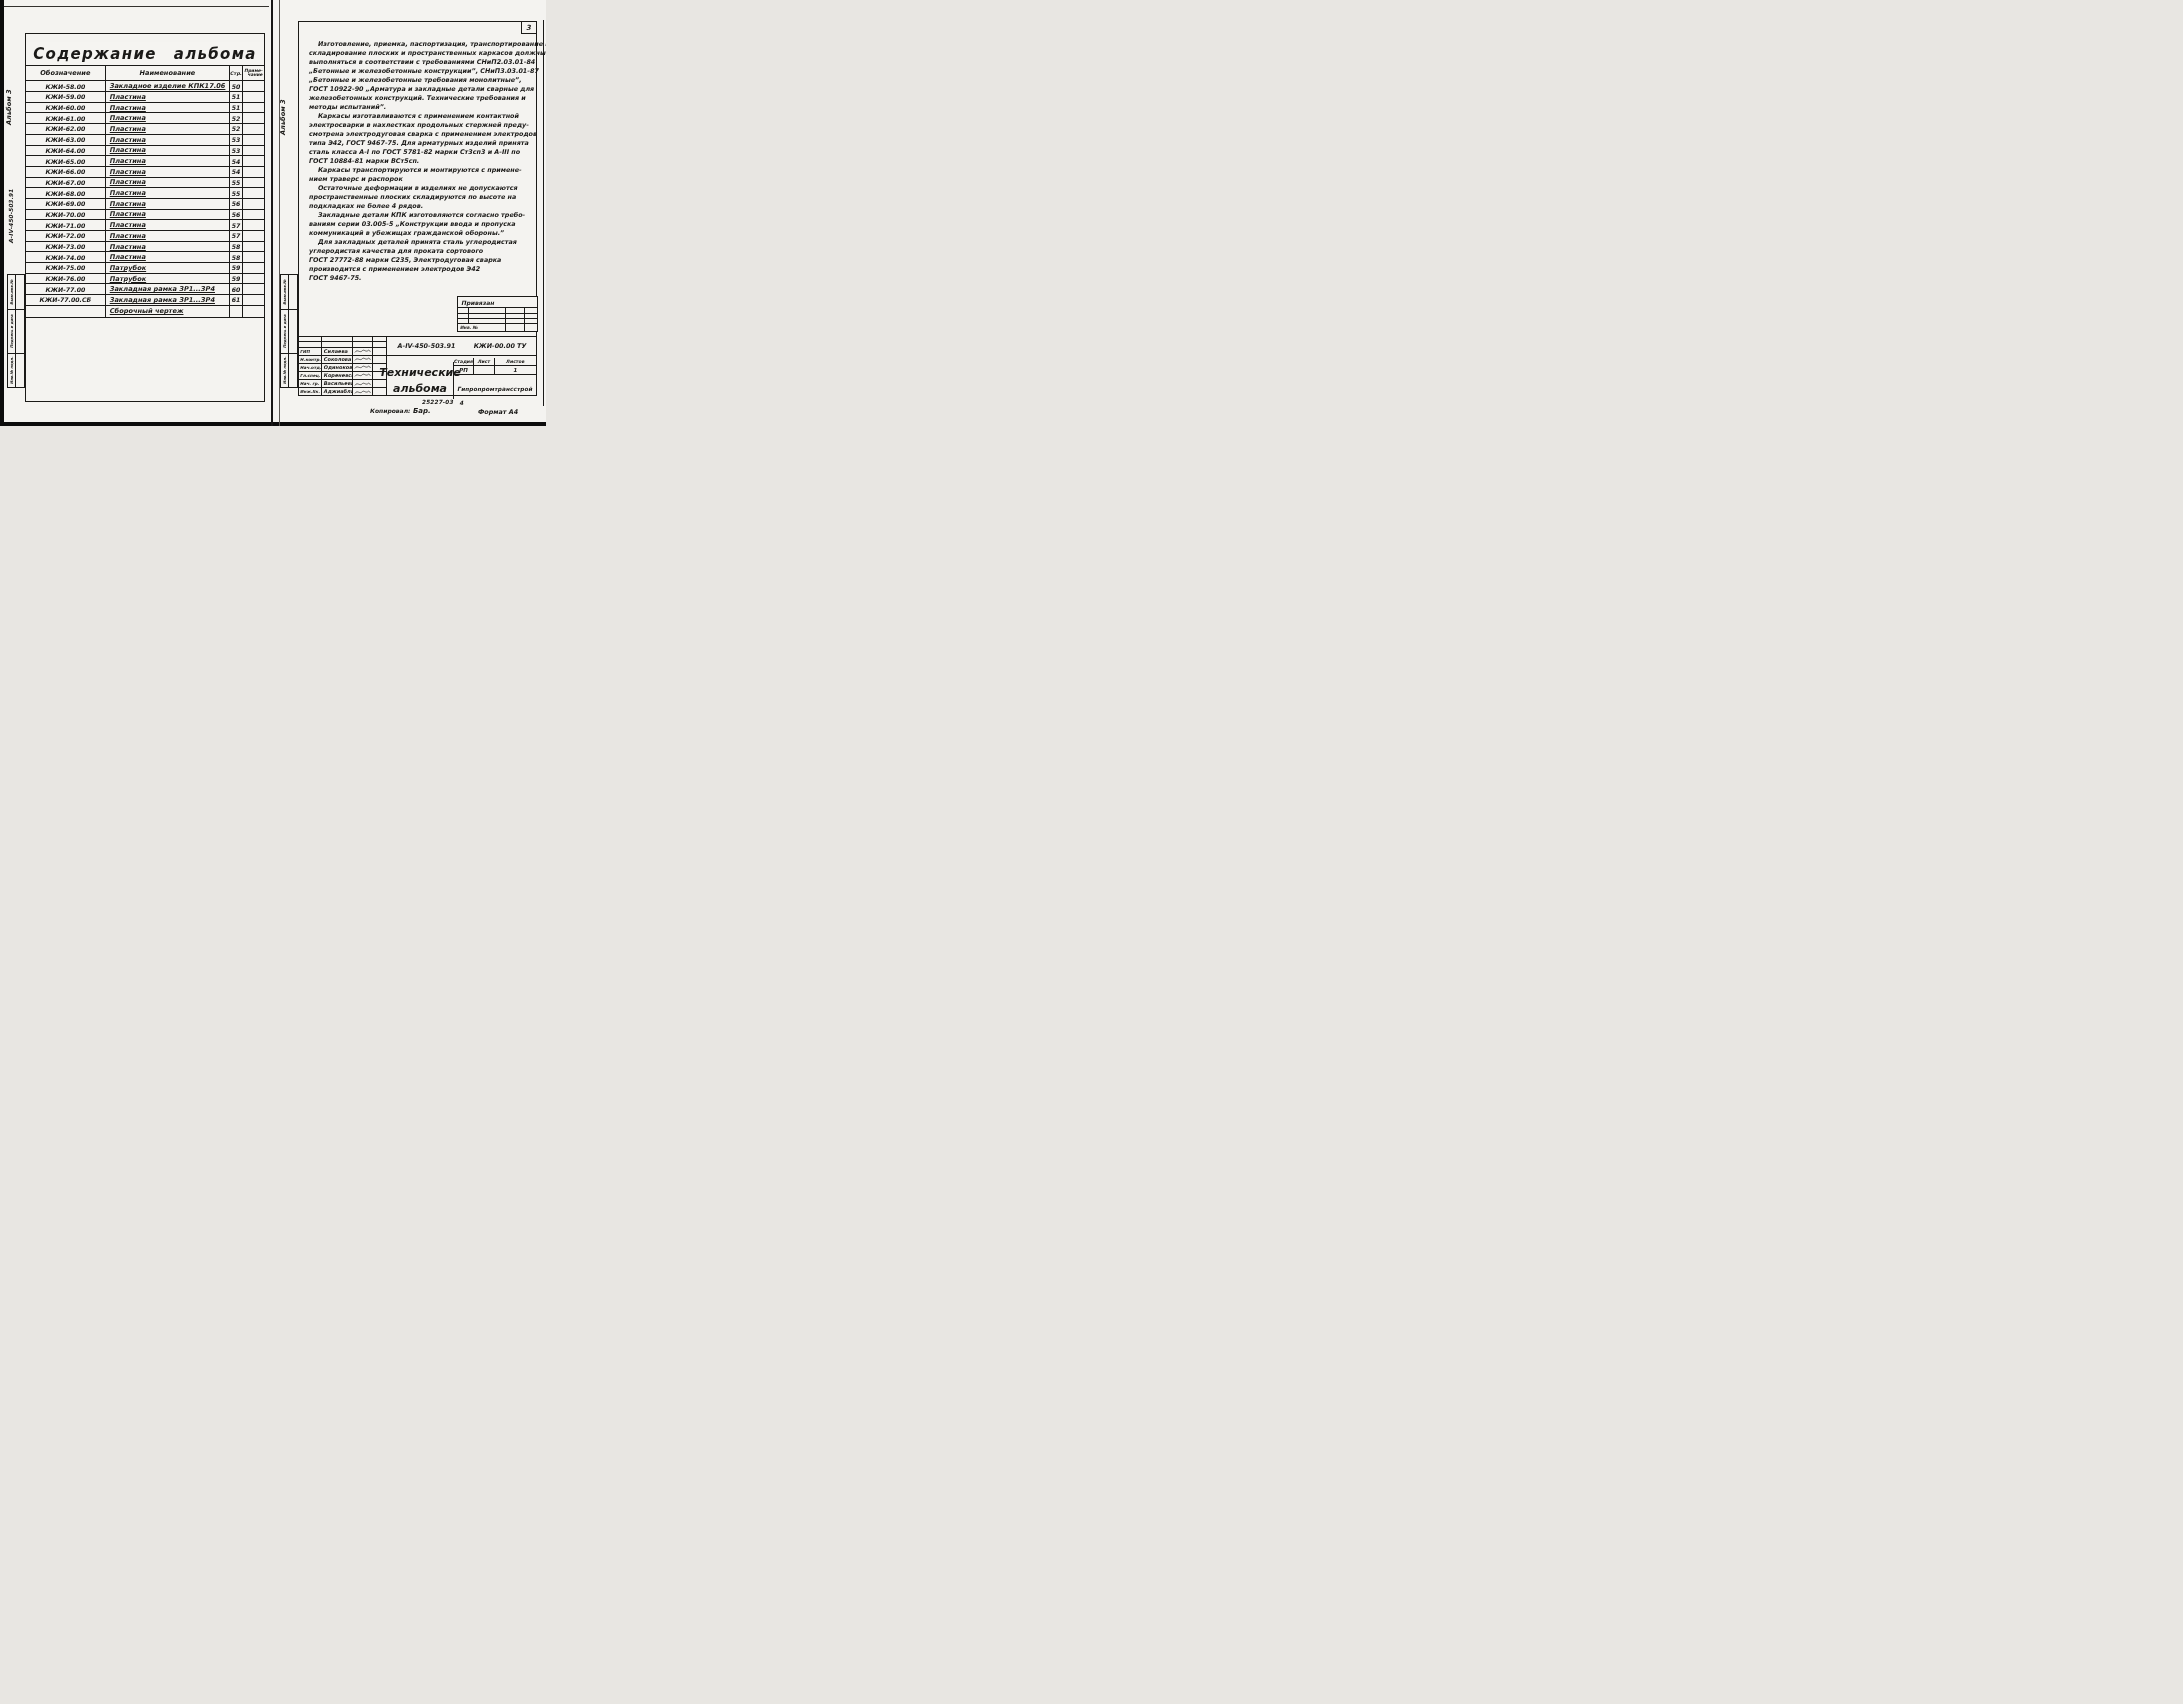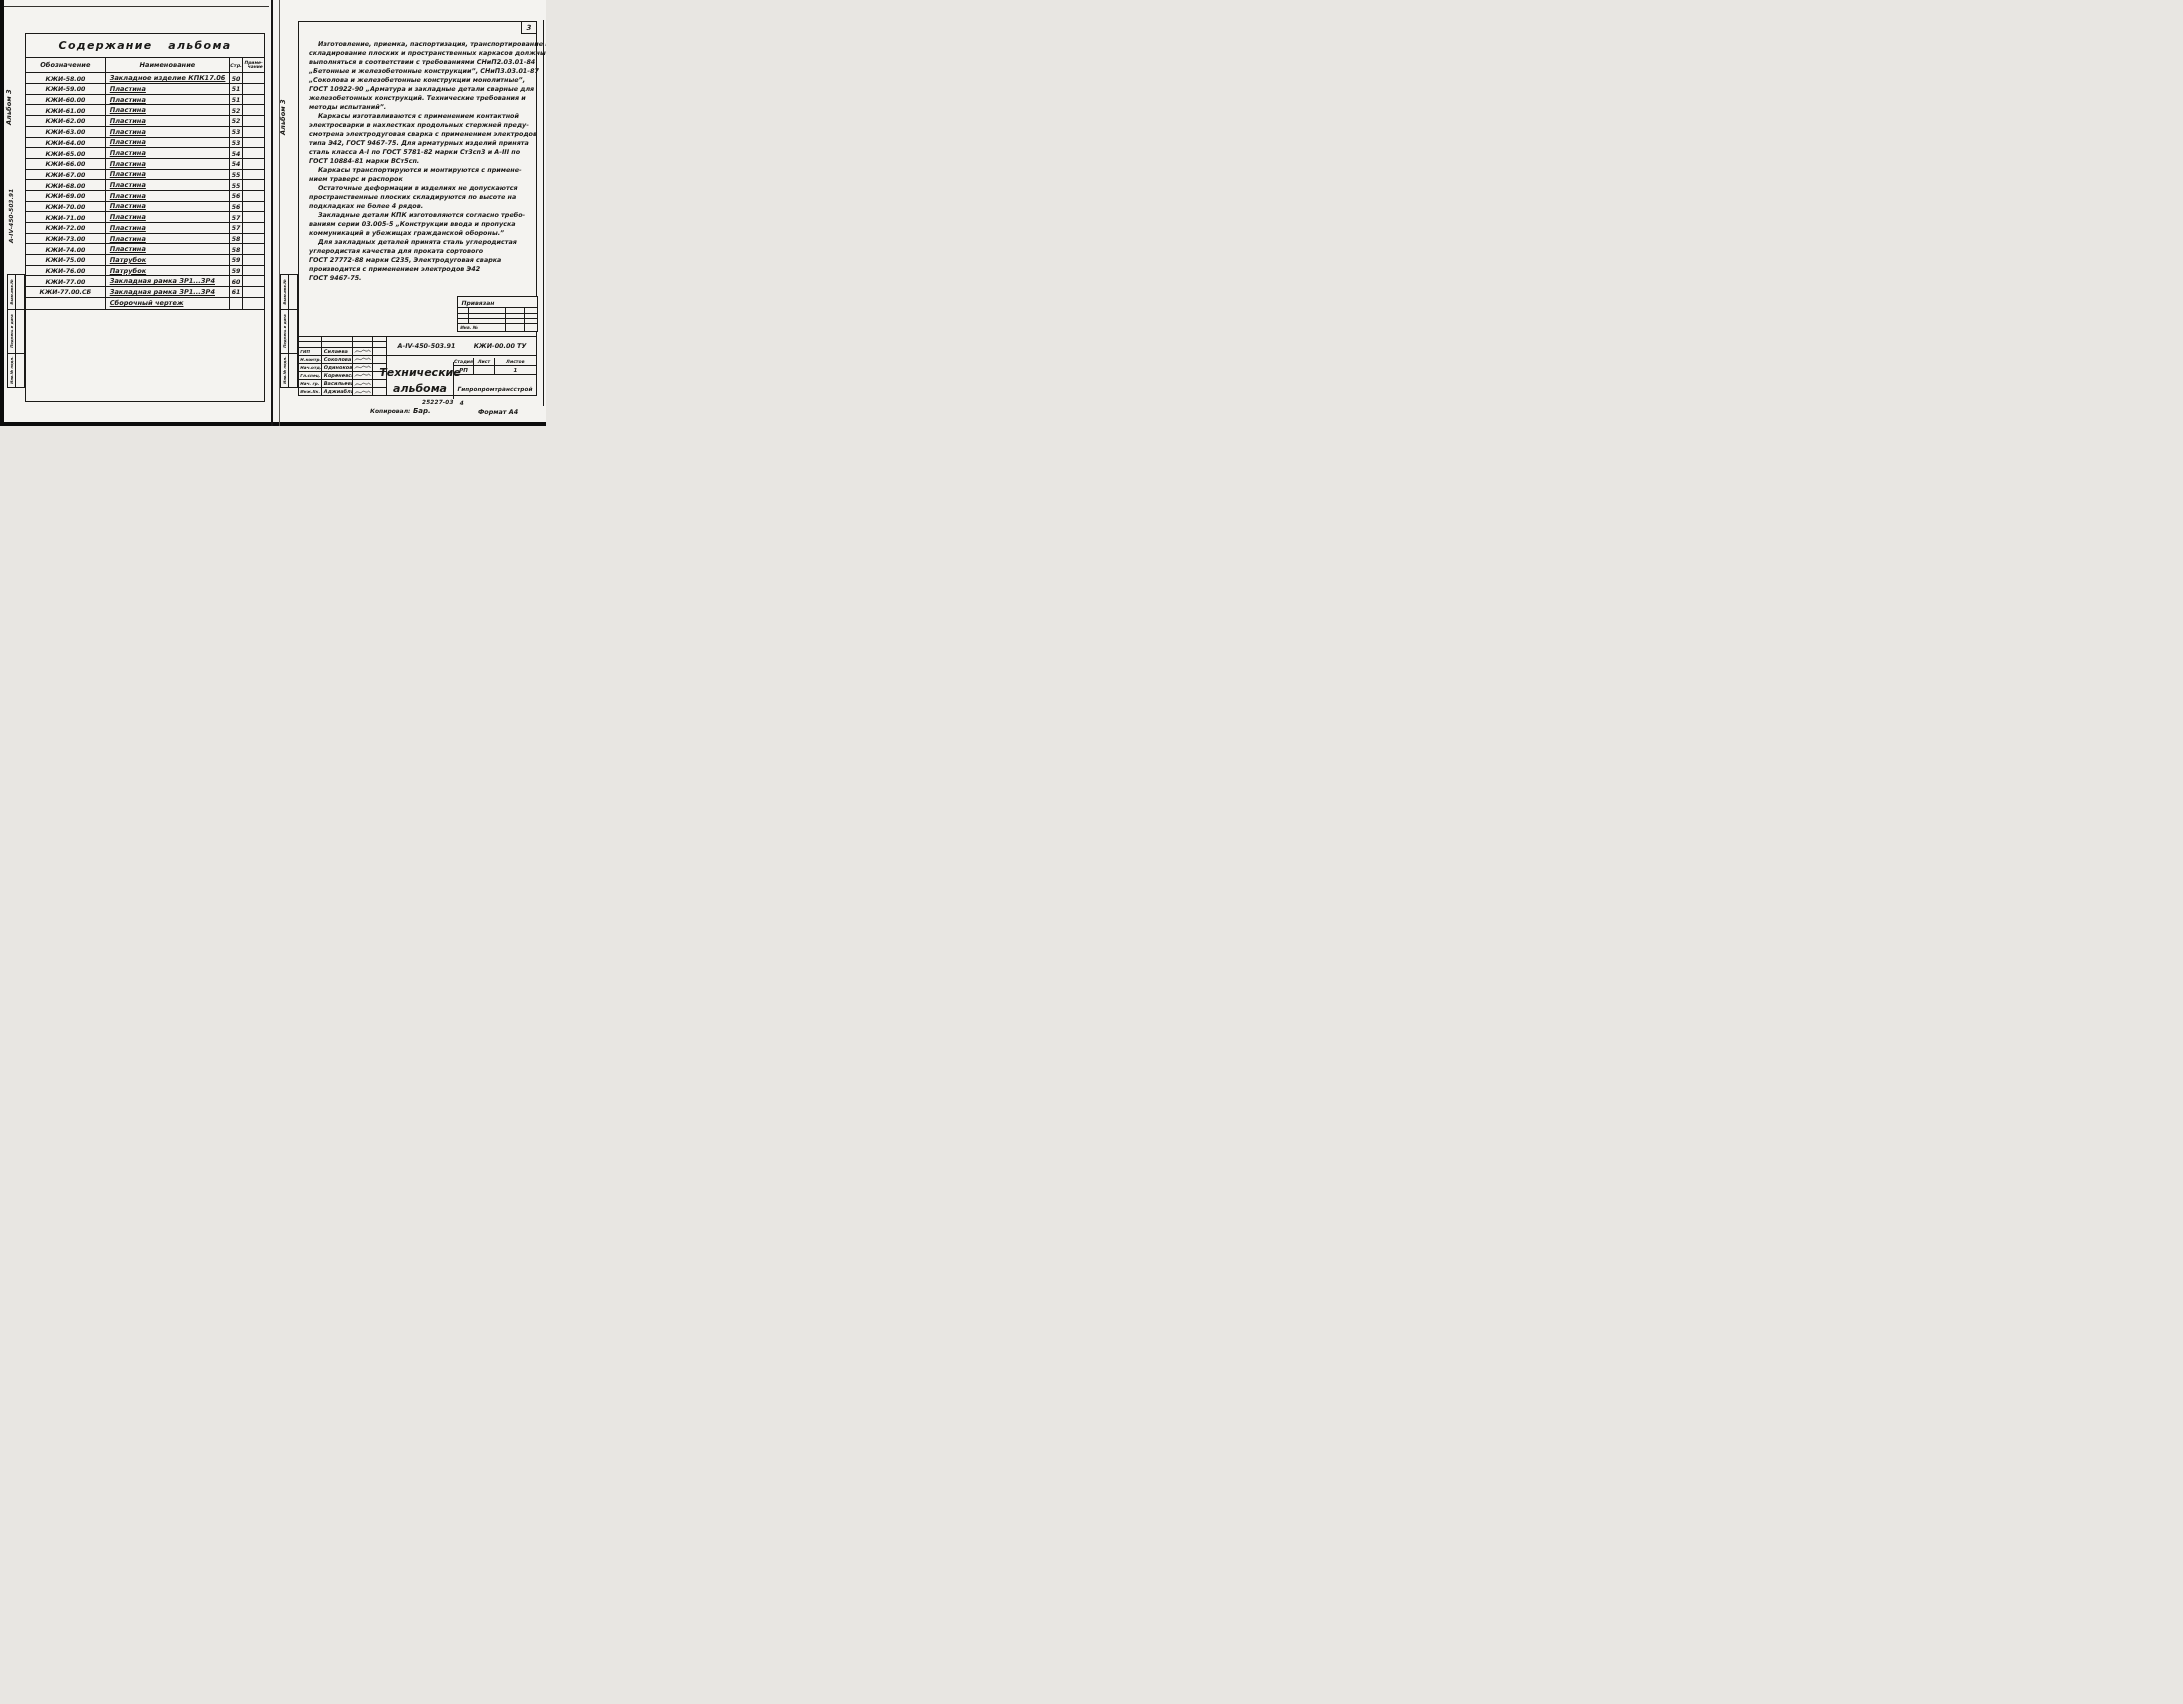--- a/index.html
+++ b/index.html
@@ -32,21 +32,21 @@
   .stamp:first-child { margin-top:0; }
   .stamp-l { width:8.4px; border-right:0.9px solid #1b1a18; position:relative; }
   .stamp-r { flex:1; }
   .stamp-label { position:absolute; left:50%; top:50%;
     transform:translate(-50%,-50%) rotate(-90deg); font-size:3.7px; white-space:nowrap; }
 
   
   .lp-frame { position:absolute; left:25px; top:33px; width:240px; height:369px; border:1.3px solid #1b1a18; }
   .ct { width:100%; border-bottom:1.3px solid #1b1a18; background:#f5f4f1; }
   .ct-title { height:24px; border-bottom:1.3px solid #1b1a18; display:flex; align-items:center;
-    justify-content:center; font-size:11px; letter-spacing:1.3px; word-spacing:10.6px; }
+    justify-content:center; font-size:15px; letter-spacing:1.3px; word-spacing:10.6px;margin-top:8px; }
   .ct-head { display:flex; height:15.4px; border-bottom:1.3px solid #1b1a18; }
   .hc { display:flex; align-items:center; justify-content:center; text-align:right; }
   .c1 { width:33.5%; border-right:0.9px solid #1b1a18; }
   .c2 { width:52.2%; border-right:0.9px solid #1b1a18; }
   .c3 { width:5.6%;  border-right:0.9px solid #1b1a18; }
   .c4 { flex:1; }
   .h1,.h2 { font-size:6.6px; }
   .h3 { font-size:4.8px; }
   .h4 { font-size:4.4px; line-height:1.05; white-space:pre-line; }
   .ct-row { display:flex; height:10.7px; border-bottom:0.9px solid #1b1a18; }
@@ -323,21 +323,21 @@
 
   <div class="rp-frame"></div>
   <div class="rp-outer"></div>
   <div class="rp-pagenum">3</div>
 
   <div class="rp-lines" id="rp-lines">
       <div class="rp-line">    Изготовление, приемка, паспортизация, транспортирование и</div>
       <div class="rp-line">складирование плоских и пространственных каркасов должны</div>
       <div class="rp-line">выполняться в соответствии с требованиями СНиП2.03.01-84</div>
       <div class="rp-line">„Бетонные и железобетонные конструкции”, СНиП3.03.01-87</div>
-      <div class="rp-line">„Соколова и железобетонные конструкции монолитные”,</div>
+      <div class="rp-line">„Бетонные и железобетонные требования монолитные”,</div>
       <div class="rp-line">ГОСТ 10922-90 „Арматура и закладные детали сварные для</div>
       <div class="rp-line">железобетонных конструкций. Технические требования и</div>
       <div class="rp-line">методы испытаний”.</div>
       <div class="rp-line">    Каркасы изготавливаются с применением контактной</div>
       <div class="rp-line">электросварки в нахлестках продольных стержней преду-</div>
       <div class="rp-line">смотрена электродуговая сварка с применением электродов</div>
       <div class="rp-line">типа Э42, ГОСТ 9467-75. Для арматурных изделий принята</div>
       <div class="rp-line">сталь класса А-I по ГОСТ 5781-82 марки Ст3сп3 и А-III по</div>
       <div class="rp-line">ГОСТ 10884-81 марки ВСт5сп.</div>
       <div class="rp-line">    Каркасы транспортируются и монтируются с примене-</div>

